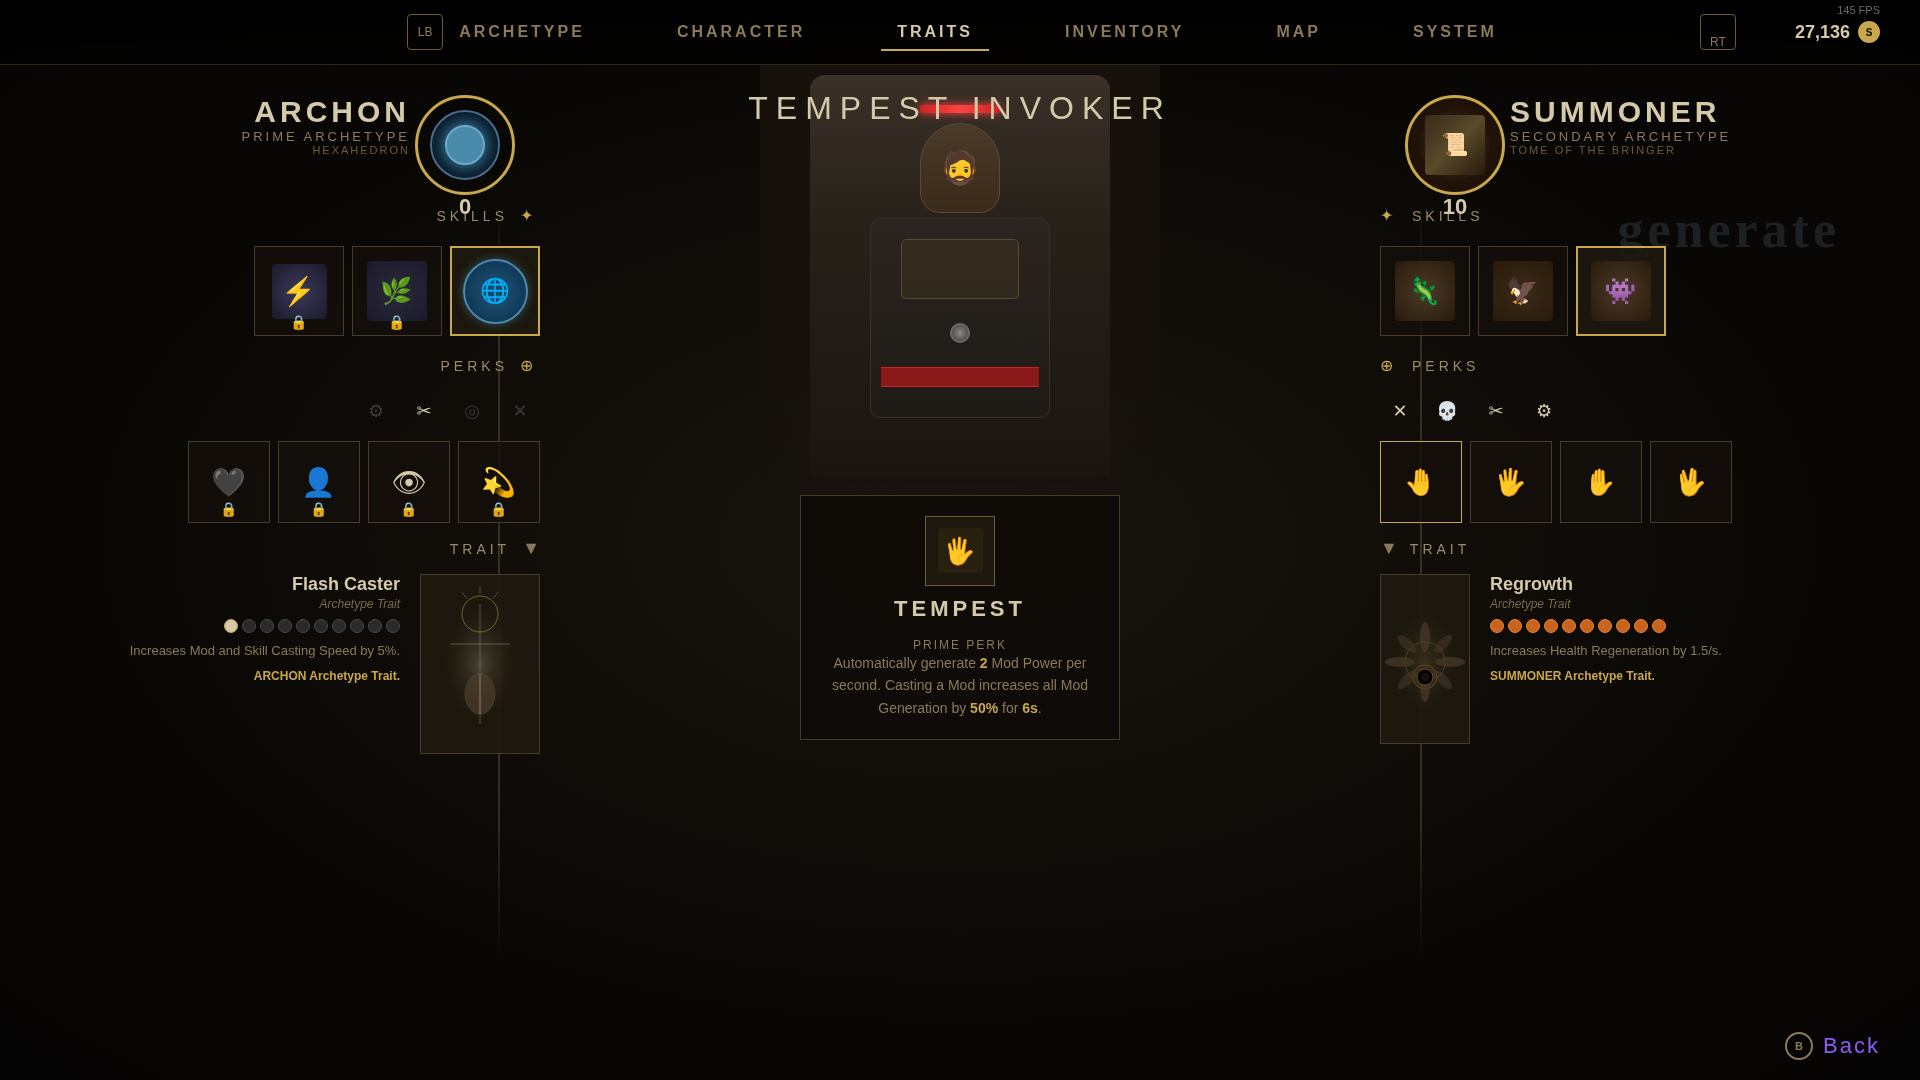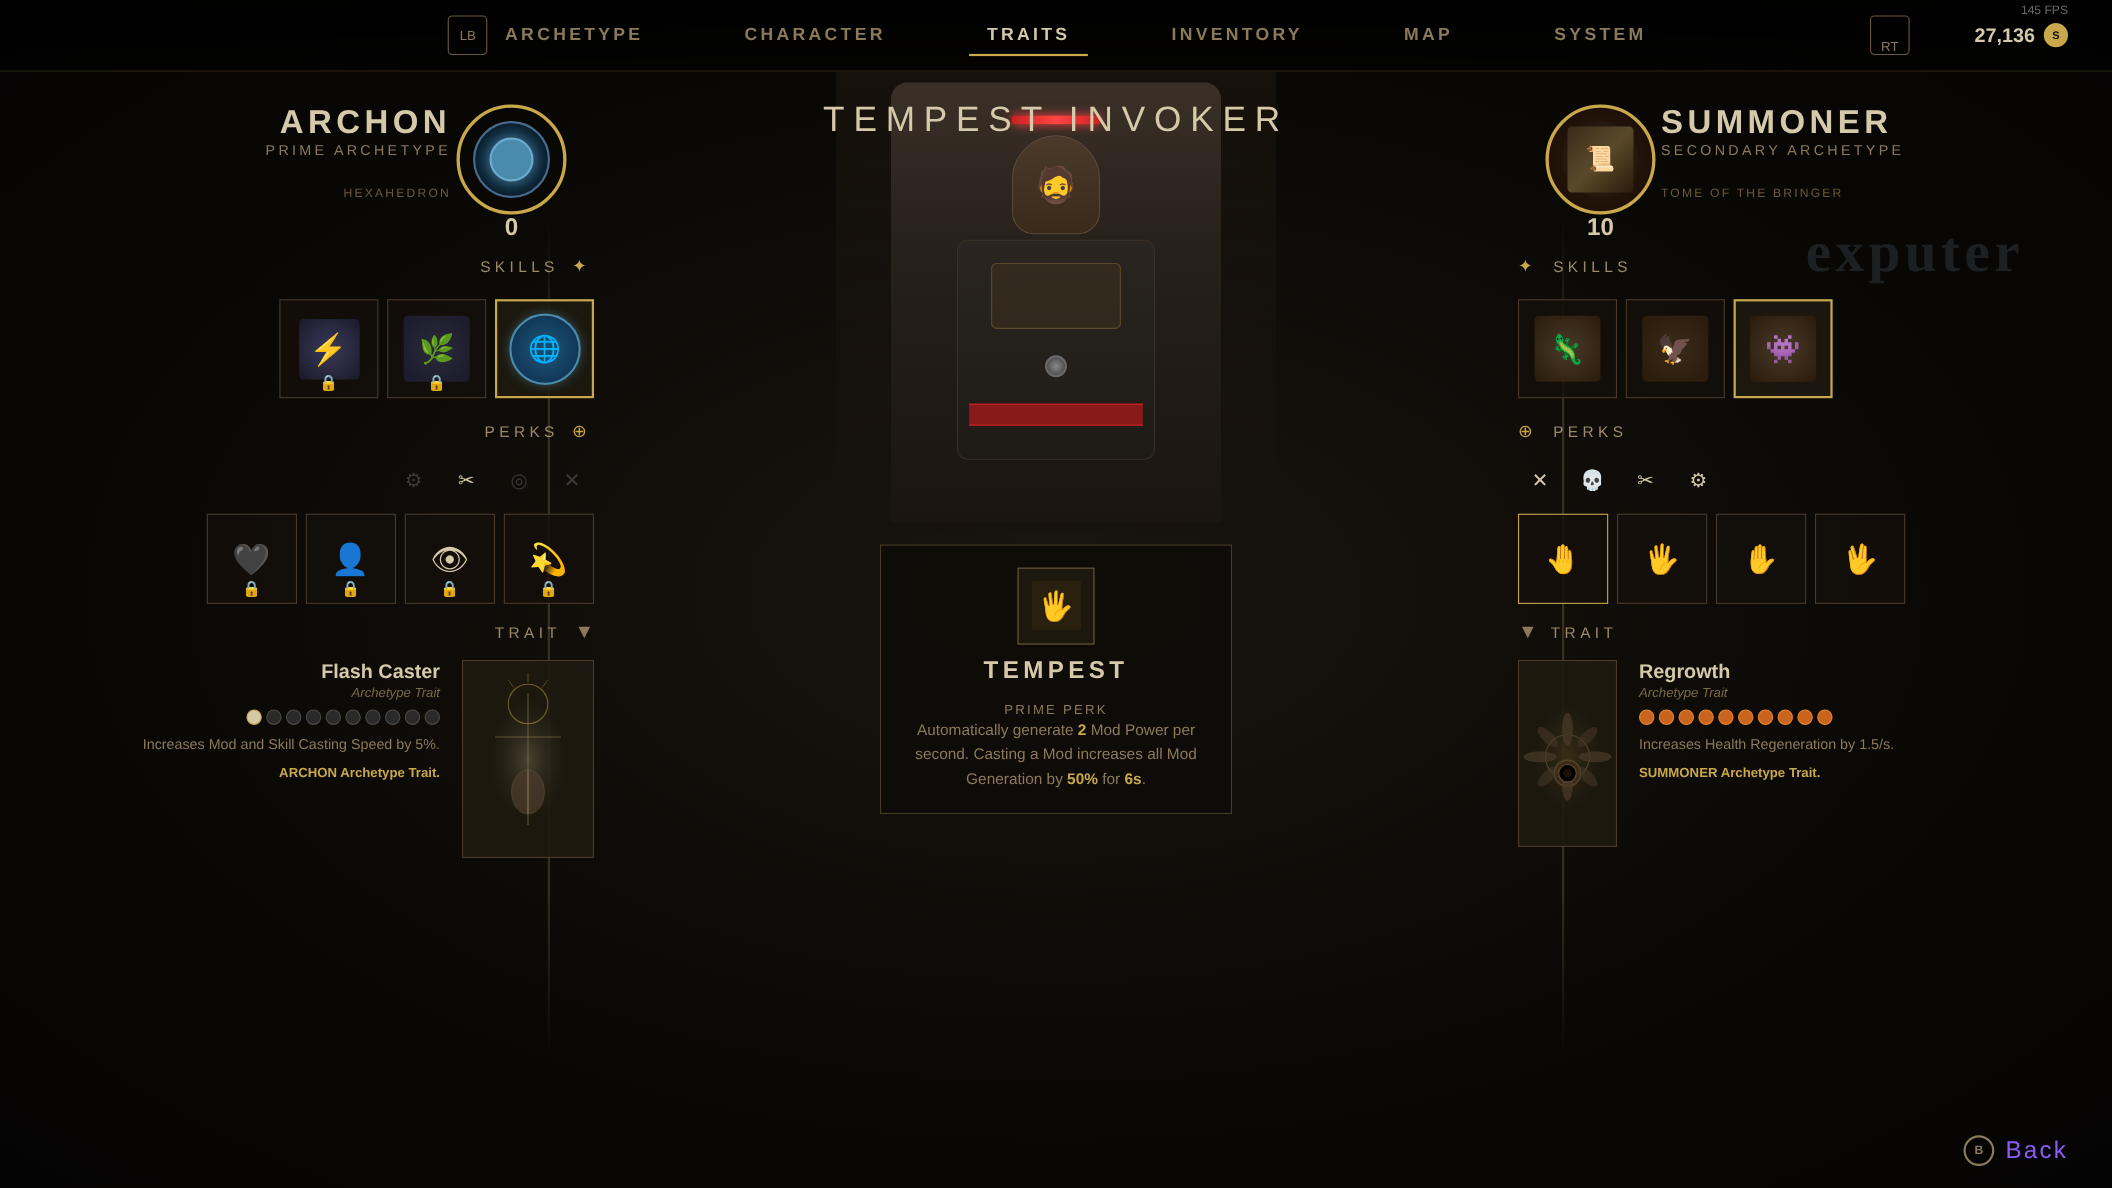--- a/index.html
+++ b/index.html
@@ -167,21 +167,20 @@
       letter-spacing: 3px;
       color: #8a7a5a;
       text-transform: uppercase;
     }
 
     .archetype-extra {
       font-size: 11px;
       letter-spacing: 2px;
       color: #6a5a3a;
       text-transform: uppercase;
-      margin-top: 26px;
     }
 
     .archetype-icon {
       width: 100px;
       height: 100px;
       border-radius: 50%;
       border: 3px solid #c8a84b;
       display: flex;
       align-items: center;
       justify-content: center;
@@ -680,21 +679,21 @@
     <div class="currency-icon">S</div>
   </div>
   <div class="fps-counter">145 FPS</div>
 </div>
 
 <div class="bg-overlay"></div>
 
 <div class="vert-line-left"></div>
 <div class="vert-line-right"></div>
 
-<div class="watermark">exputer</div>
+<div class="watermark">generate</div>
 
 <div style="position:absolute; top:75px; left:50%; transform:translateX(-50%); z-index:20; text-align:center;">
   <div class="build-title">TEMPEST INVOKER</div>
 </div>
 
 <div style="position:absolute; top:95px; left:415px; z-index:20;">
   <div class="archetype-icon">
     <div style="position:relative;">
       <div style="width:70px;height:70px;border-radius:50%;background:radial-gradient(circle, #1a3550 0%, #0a2030 60%, #050f18 100%);border:2px solid #4a6a8a;display:flex;align-items:center;justify-content:center;">
         <div class="archetype-icon-inner"></div>

